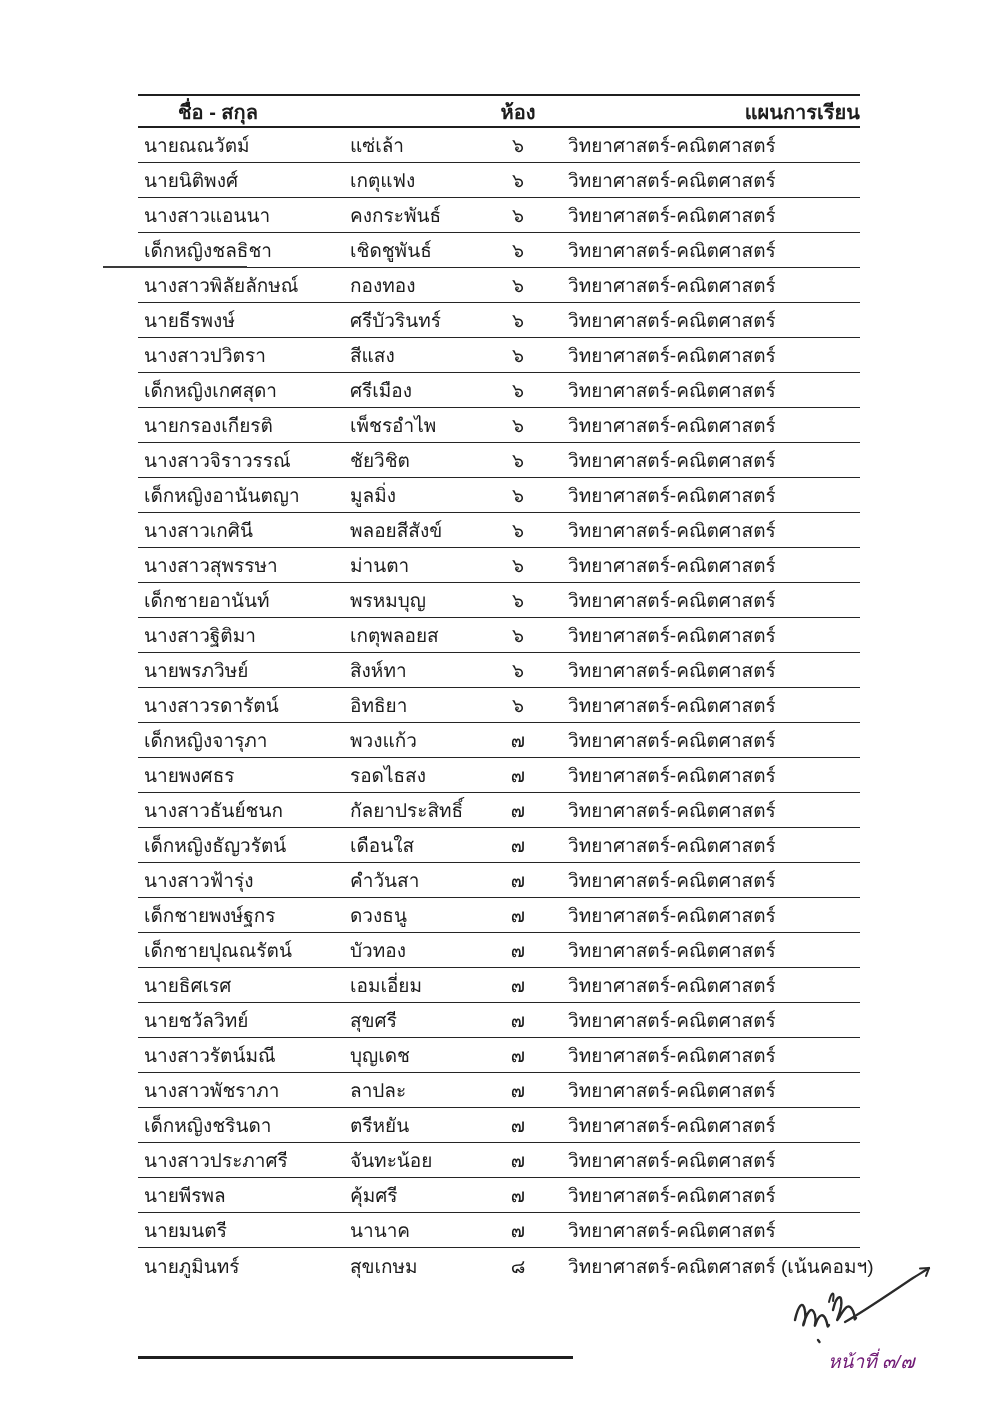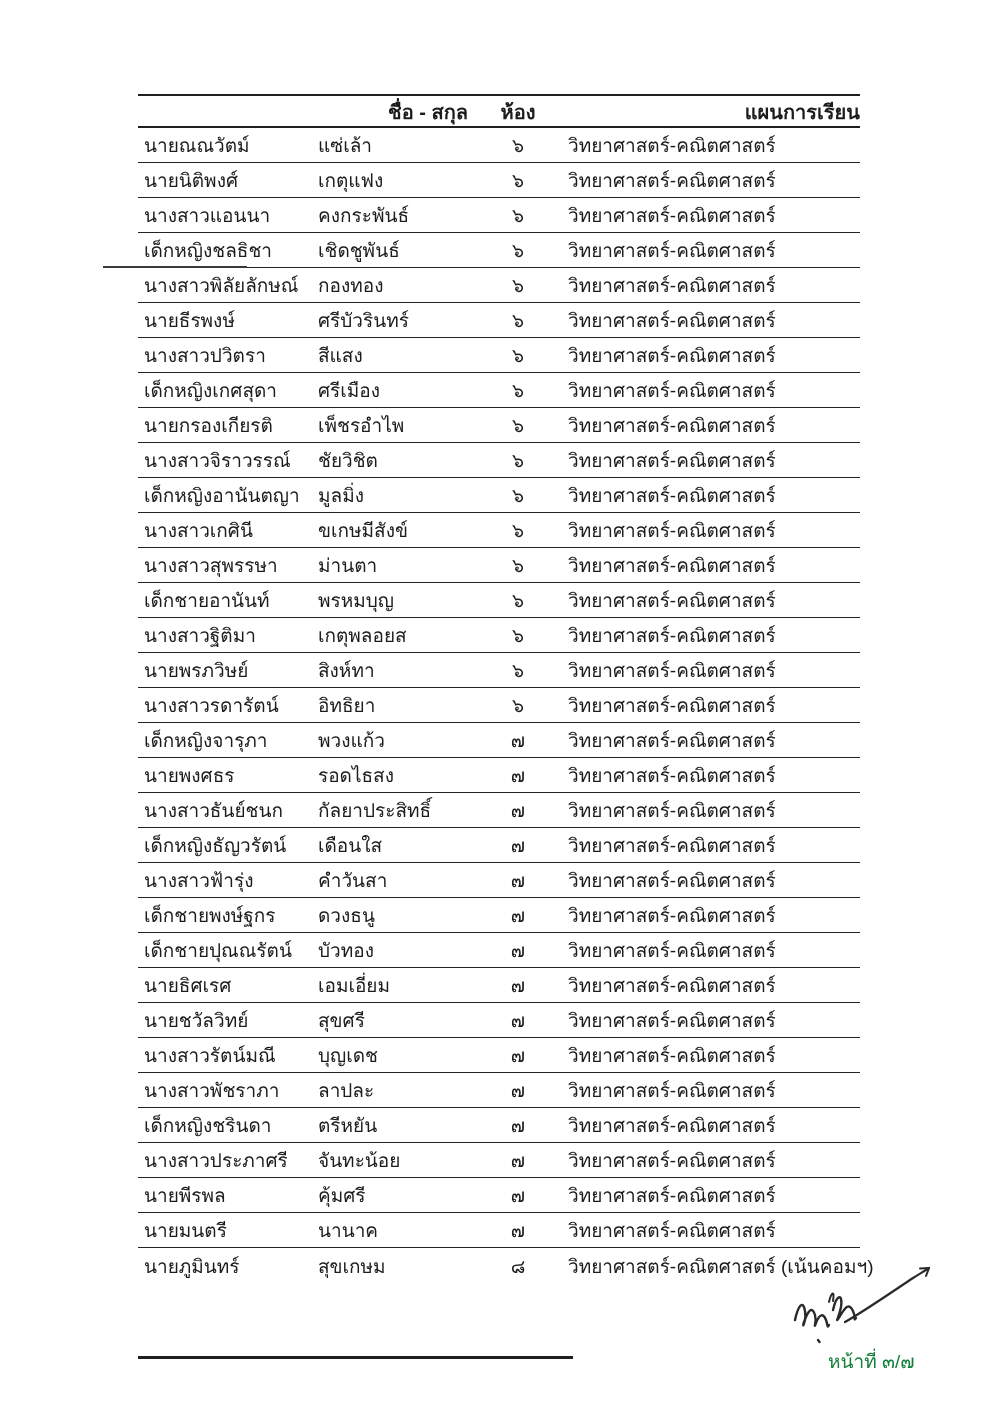--- a/index.html
+++ b/index.html
@@ -19,36 +19,36 @@
     display:grid;
     grid-template-columns:330px 100px 292px;
     height:34px;
     box-sizing:border-box;
     border-top:2.5px solid #1f1f1f;
     border-bottom:2px solid #1f1f1f;
     align-items:center;
     font-weight:bold;
     font-size:20px;
   }
-  .t-header .h-name{text-align:right;padding-left:40px;}
+  .t-header .h-name{text-align:left;padding-left:40px;}
   .t-header .h-room{text-align:center;}
   .t-header .h-plan{text-align:right;}
   .t-row{
     display:grid;
     grid-template-columns:180px 150px 100px 292px;
     height:35px;
     box-sizing:border-box;
     border-bottom:1.6px solid #242424;
     align-items:center;
     font-size:19px;
     white-space:nowrap;
   }
   .t-row.last{border-bottom:none;}
   .c-first{padding-left:6px;text-align:left;}
-  .c-last{text-align:left;}
+  .c-last{text-align:left;margin-left:32px;}
   .c-room{text-align:center;}
   .c-plan{overflow:visible;}
   .partial-rule{
     position:absolute;
     left:138px;top:1356px;
     width:435px;height:2.5px;
     background:#1f1f1f;
   }
   .stray-line{
     position:absolute;
@@ -58,21 +58,22 @@
   }
   .signature{
     position:absolute;
     left:785px;top:1256px;
     width:160px;height:95px;
   }
   .page-number{
     position:absolute;
     left:828px;top:1346px;
     font-size:19px;
-    color:#15803d;
+    font-style:italic;
+    color:#701a75;
     white-space:nowrap;
   }
 </style>
 </head>
 <body>
 
 <div class="page">
 
   <div class="doc-table">
     <div class="t-header">
@@ -142,21 +143,21 @@
     <div class="c-plan">วิทยาศาสตร์-คณิตศาสตร์</div>
   </div>
         <div class="t-row">
     <div class="c-first">เด็กหญิงอานันตญา</div>
     <div class="c-last">มูลมิ่ง</div>
     <div class="c-room">๖</div>
     <div class="c-plan">วิทยาศาสตร์-คณิตศาสตร์</div>
   </div>
         <div class="t-row">
     <div class="c-first">นางสาวเกศินี</div>
-    <div class="c-last">ขเกษมีสังข์</div>
+    <div class="c-last">พลอยสีสังข์</div>
     <div class="c-room">๖</div>
     <div class="c-plan">วิทยาศาสตร์-คณิตศาสตร์</div>
   </div>
         <div class="t-row">
     <div class="c-first">นางสาวสุพรรษา</div>
     <div class="c-last">ม่านตา</div>
     <div class="c-room">๖</div>
     <div class="c-plan">วิทยาศาสตร์-คณิตศาสตร์</div>
   </div>
         <div class="t-row">

